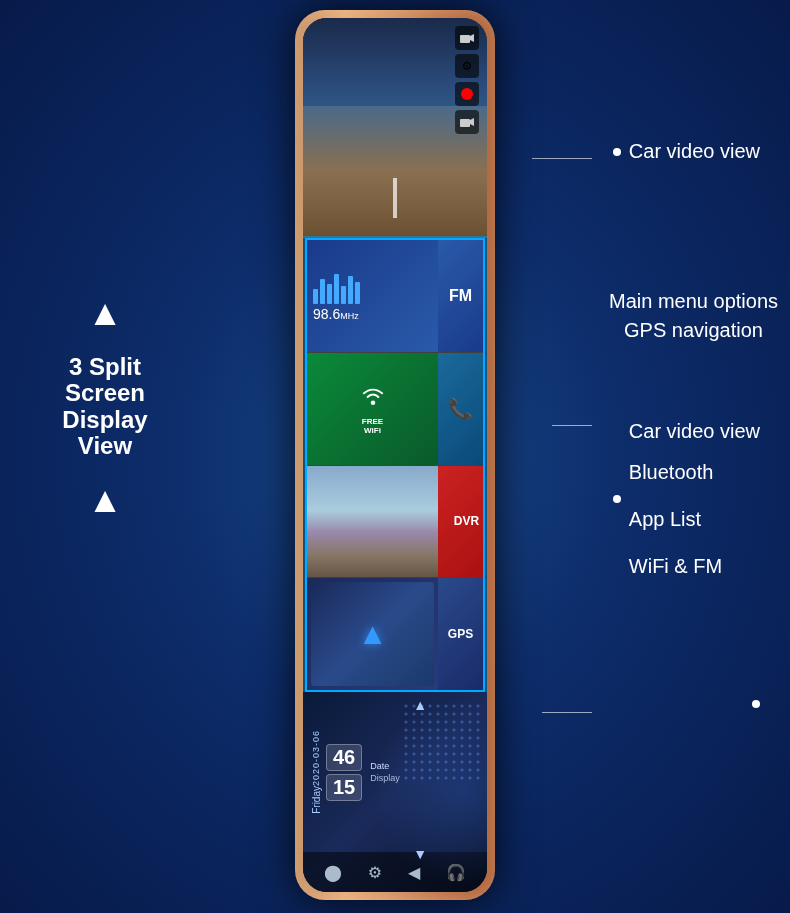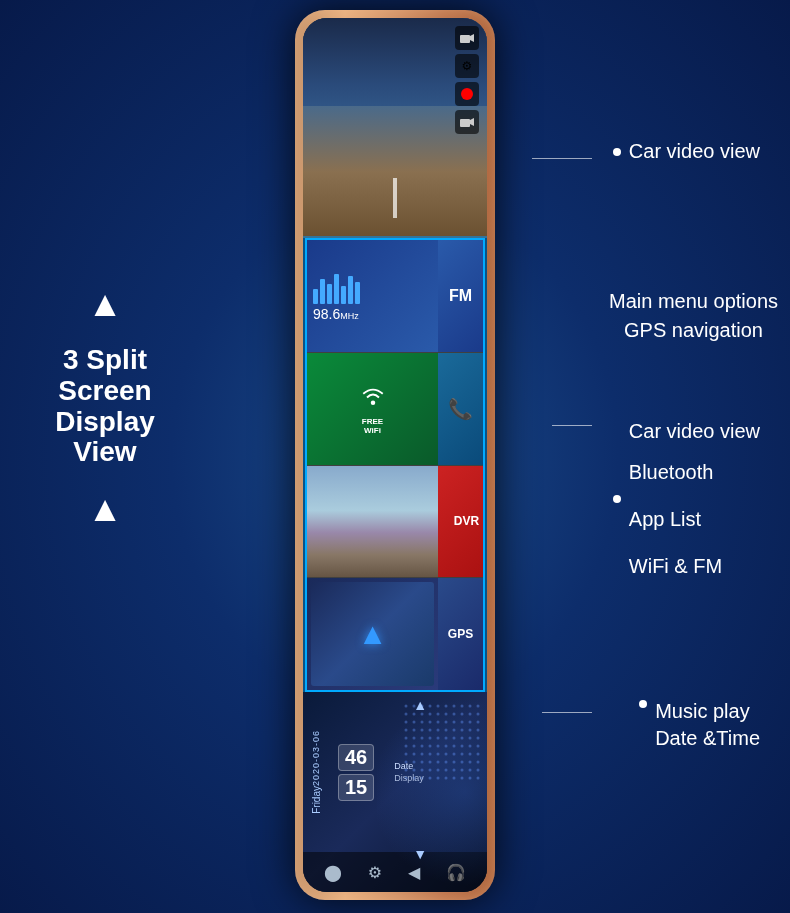--- a/index.html
+++ b/index.html
@@ -33,21 +33,21 @@
     }
 
     .arrow-up2 {
       color: white;
       font-size: 36px;
       margin-top: 20px;
     }
 
     .split-screen-label {
       color: white;
-      font-size: 28px;
+      font-size: 24px;
       font-weight: bold;
       text-align: center;
       line-height: 1.1;
     }
 
     .car-video-top {
       position: absolute;
       top: 140px;
       right: 30px;
       display: flex;
@@ -439,21 +439,21 @@
       position: relative;
       z-index: 2;
       padding: 8px;
       flex: 1;
       display: flex;
       flex-direction: column;
     }
 
     .date-time-row {
       display: flex;
-      gap: 16px;
+      gap: 4px;
       align-items: center;
       flex: 1;
     }
 
     .date-column {
       display: flex;
       flex-direction: column;
       justify-content: center;
     }
 
@@ -603,24 +603,20 @@
   <div>
     <span class="right-label">Car video view</span><br>
     <span class="right-label" style="display:block; margin-top:18px;">Bluetooth</span><br>
     <span class="right-label" style="display:block; margin-top:6px;">App List</span><br>
     <span class="right-label" style="display:block; margin-top:6px;">WiFi &amp; FM</span>
   </div>
 </div>
 
 <div class="music-section">
   <div class="dot"></div>
-  <div class="music-text">
-    <span class="right-label">Music play</span>
-    <span class="right-label" style="margin-top:4px;">Date &amp;Time</span>
-  </div>
 </div>
 
 <div class="line-top"></div>
 <div class="line-mid"></div>
 <div class="line-music"></div>
 
 <div class="device-container">
   <div class="device-frame">
     <div class="device-inner">
 

